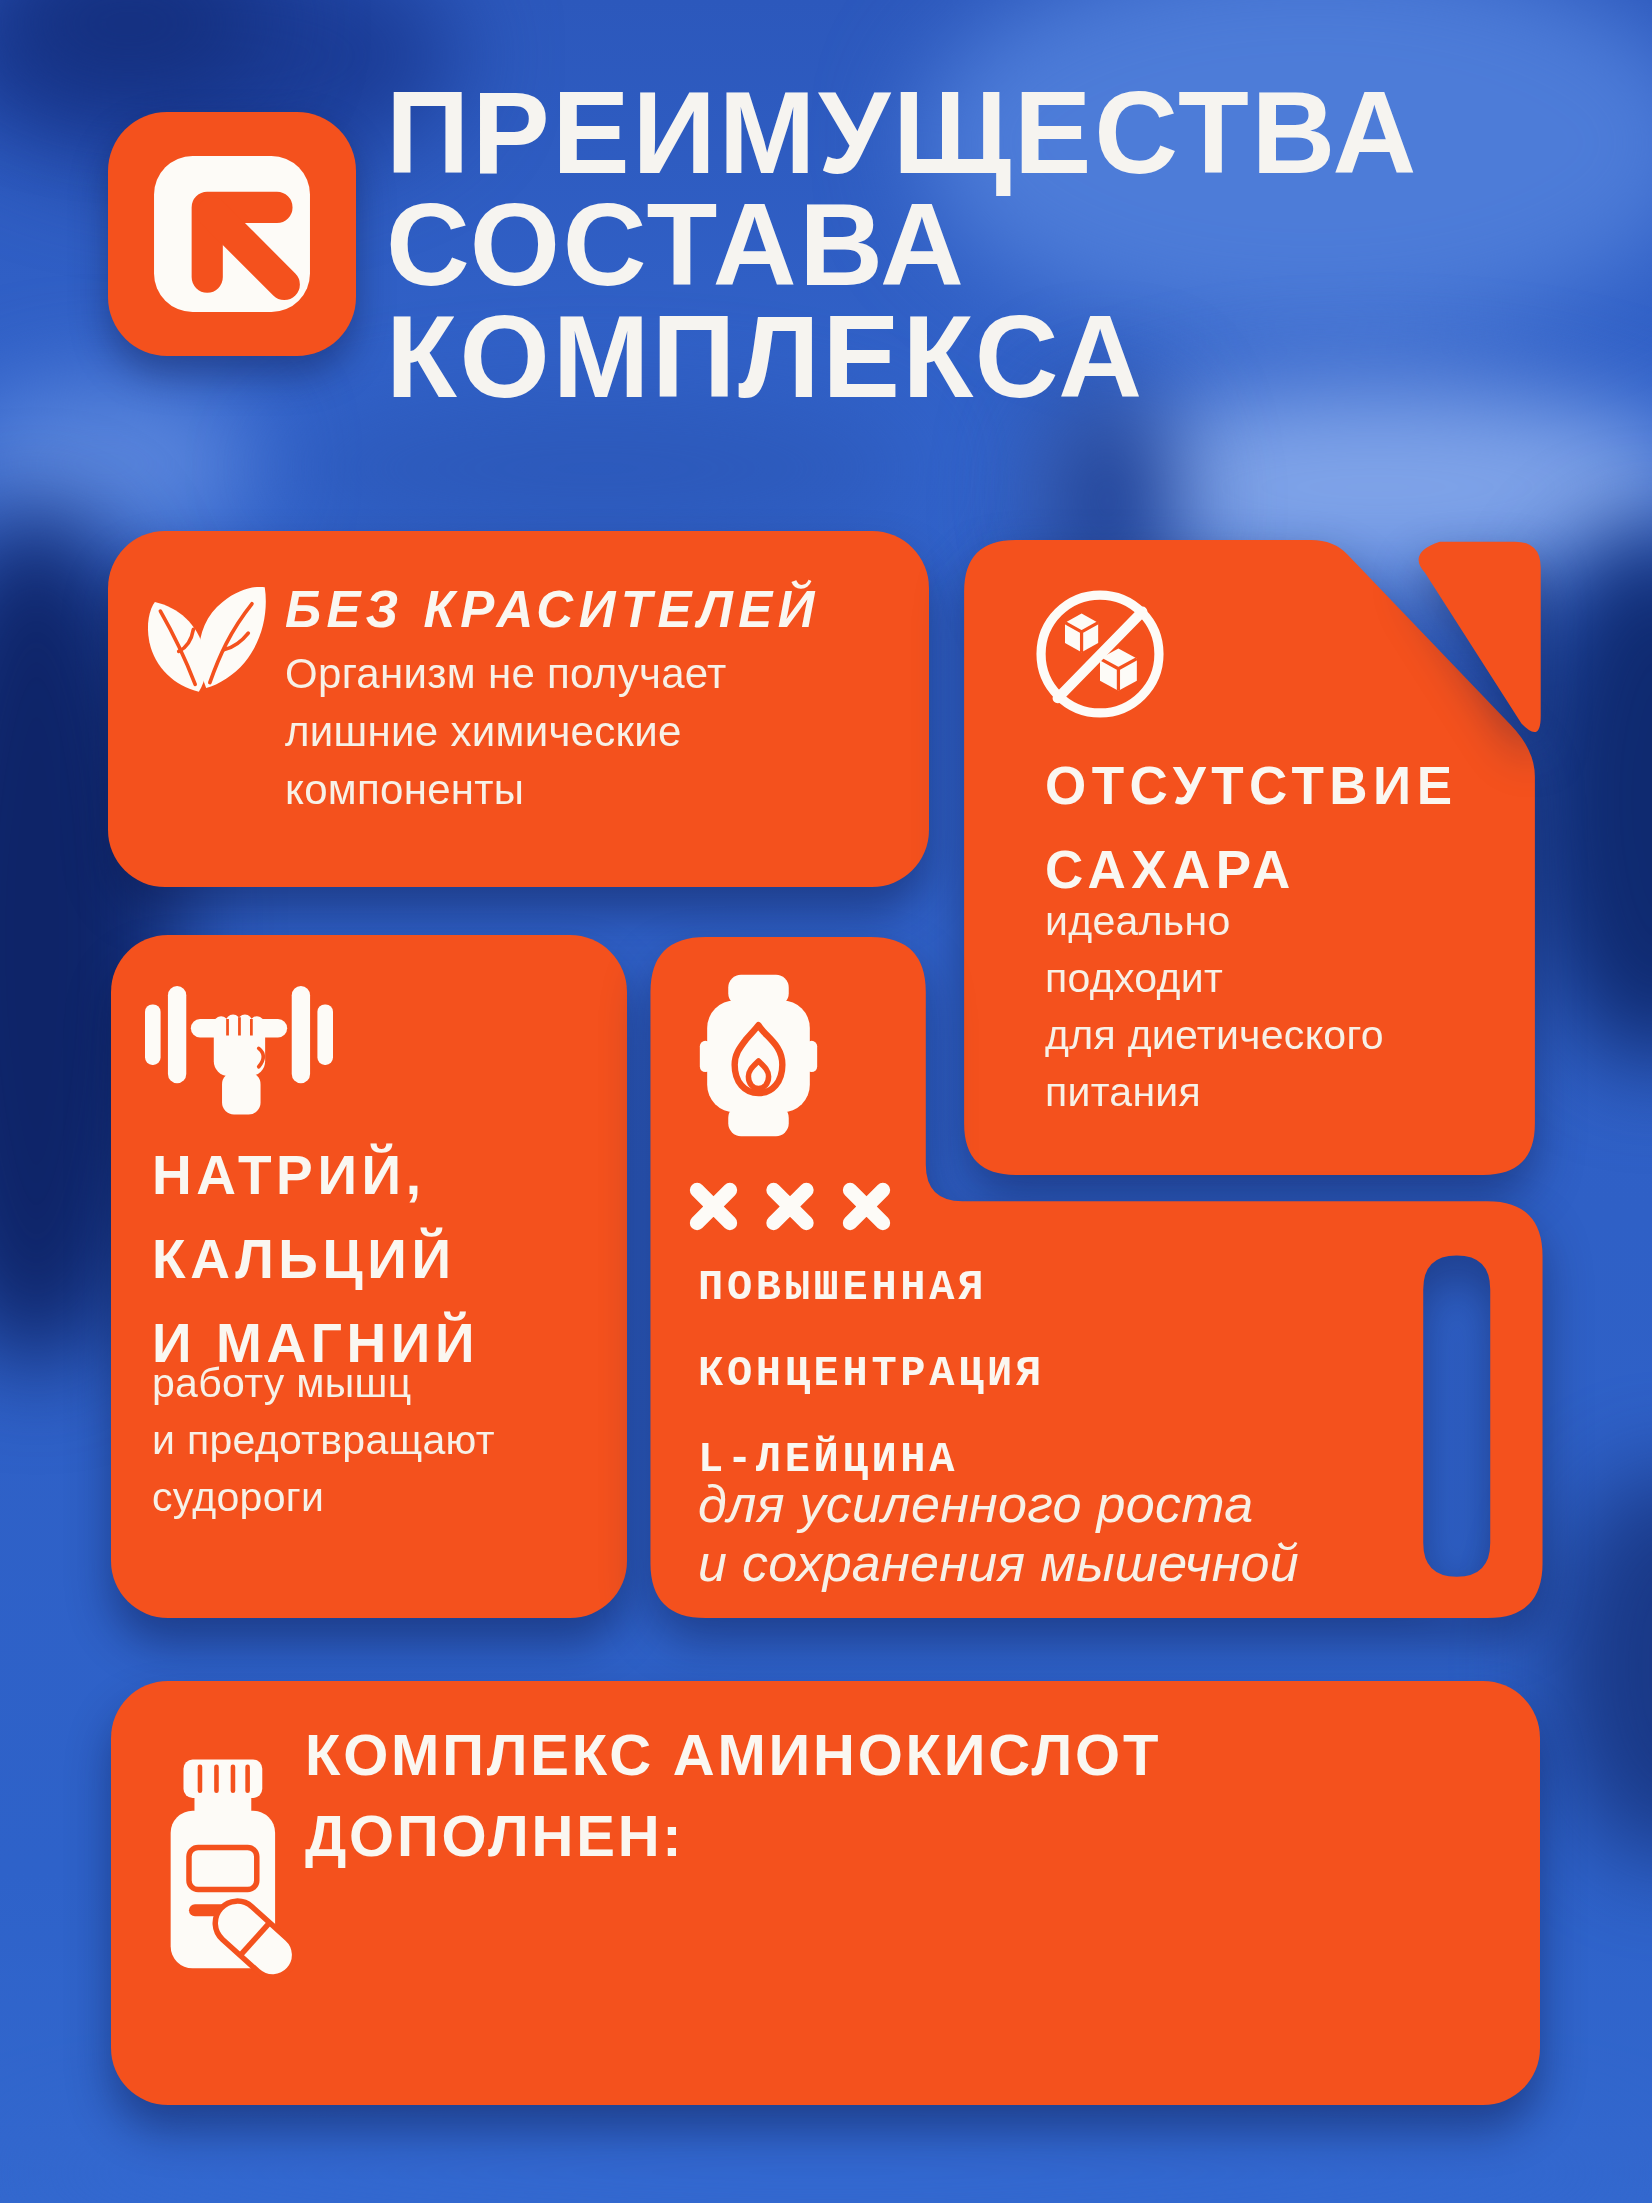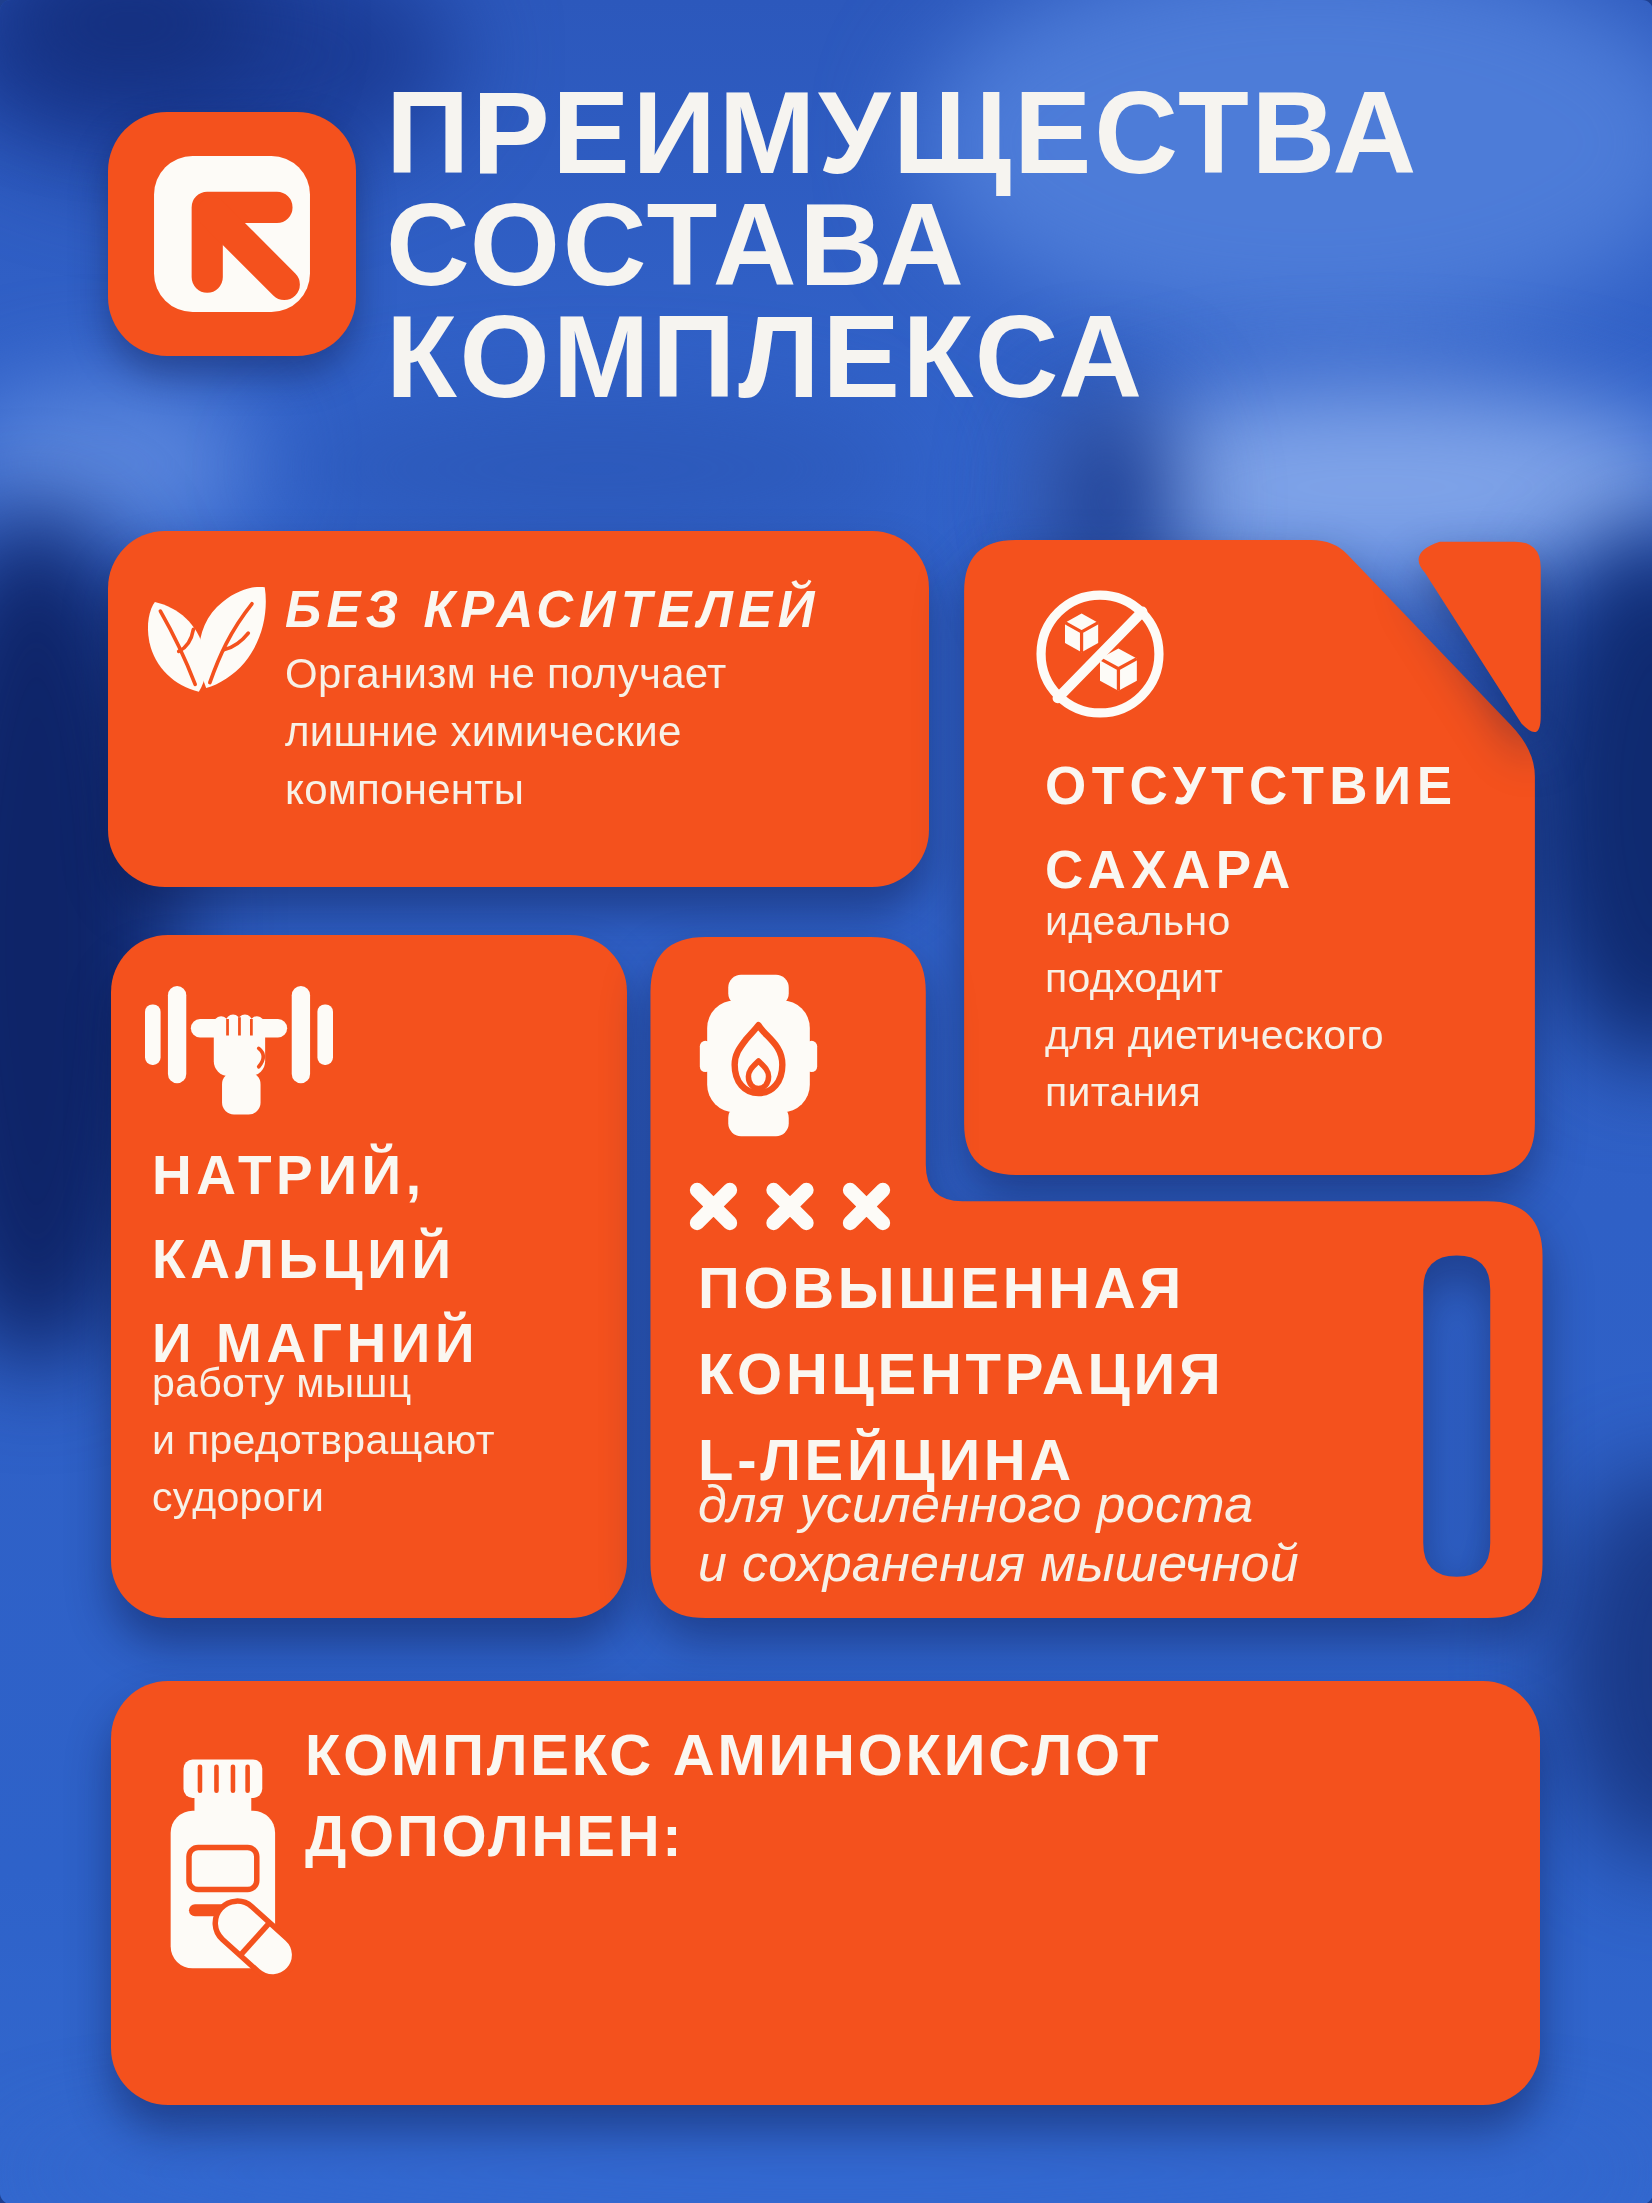--- a/index.html
+++ b/index.html
@@ -1,34 +1,34 @@
 <!DOCTYPE html>
 <html style="font-size:14.7px"><head>
 <meta charset="utf-8">
 <style>
   html,body{margin:0;padding:0;background:#1e3f8f;}
   #stage{position:relative;width:1653px;height:2204px;overflow:hidden;
     font-family:"Liberation Sans","DejaVu Sans",sans-serif;
-    background:linear-gradient(180deg,#2c58bc 0%,#3263ca 20%,#2f60c6 55%,#2e62c9 85%,#3368ce 100%);border-radius:11px;}
+    background:linear-gradient(180deg,#2c58bc 0%,#3263ca 20%,#2f60c6 55%,#2e62c9 85%,#3368ce 100%);}
   .blob{position:absolute;border-radius:50%;filter:blur(48px);}
   .card{position:absolute;background:#F4511D;border-radius:57px;
     box-shadow:0 26px 44px rgba(9,20,68,.45);}
   .cardsvg{position:absolute;filter:drop-shadow(0 22px 24px rgba(9,20,68,.45));}
   .icon{position:absolute;}
   .txt{position:absolute;color:#F9F4EC;}
   .title{font-weight:bold;font-size:116px;line-height:112px;letter-spacing:2.8px;color:#F6F4F0;}
   .h{font-weight:bold;letter-spacing:5.5px;color:#FAF7F1;}
   .b{font-weight:normal;letter-spacing:0.3px;color:#F7F1E7;}
   .c1h{font-size:51px;line-height:70px;}
   .c1b{font-size:42px;line-height:58px;}
   .c2h{font-size:53px;line-height:84px;}
   .c2b{font-size:41px;line-height:57px;}
   .c3h{font-size:55px;line-height:84px;letter-spacing:4.6px;}
   .c3b{font-size:41px;line-height:57px;}
-  .c4h{font-size:58px;line-height:86px;letter-spacing:3.7px;}
+  .c4h{font-size:42px;line-height:86px;letter-spacing:3.7px;font-family:Liberation Mono, monospace;}
   .c4b{font-size:52px;line-height:59px;font-style:italic;}
   .c5h{font-size:58px;line-height:81px;letter-spacing:2.8px;}
   .c5b{font-size:43px;line-height:59px;}
   .logo{position:absolute;left:108px;top:112px;width:248px;height:244px;border-radius:59px;
     background:#F4511D;box-shadow:0 18.4px 37px rgba(9,20,68,.4);}
 </style>
 </head>
 <body>
 
 <div id="stage">

